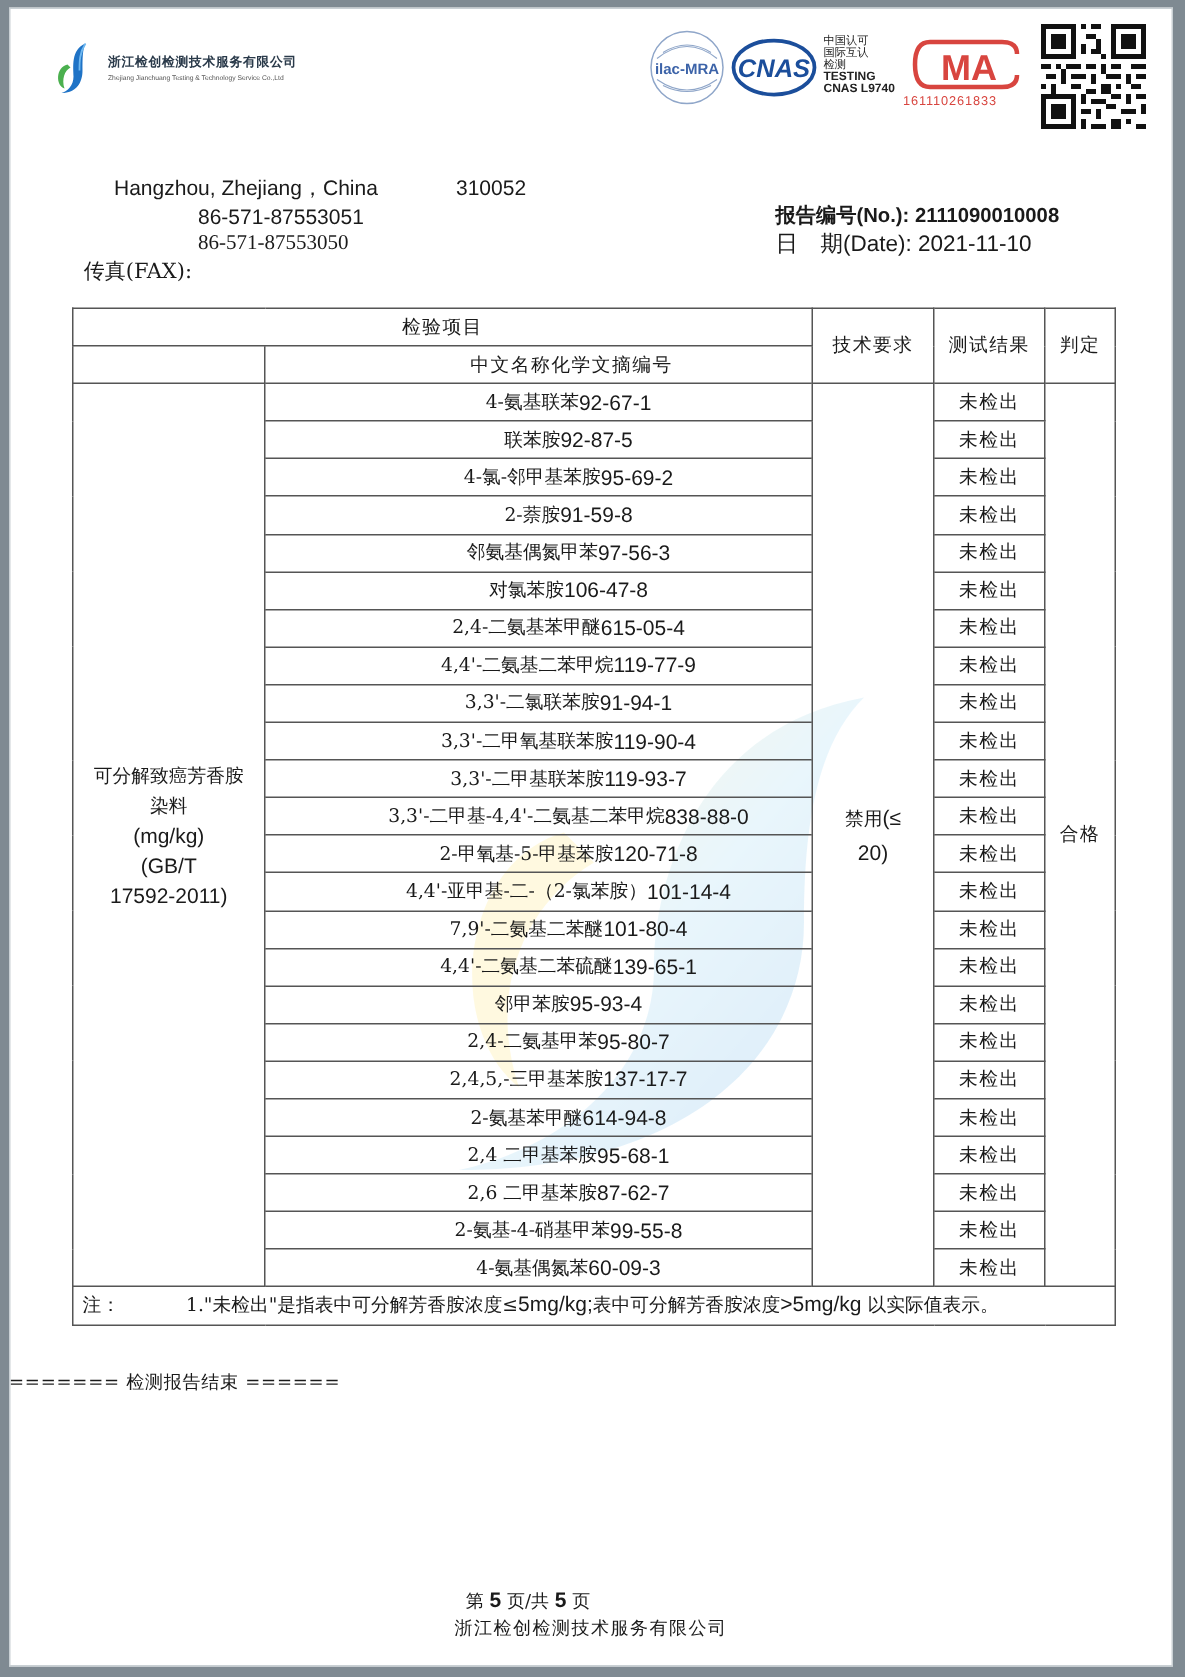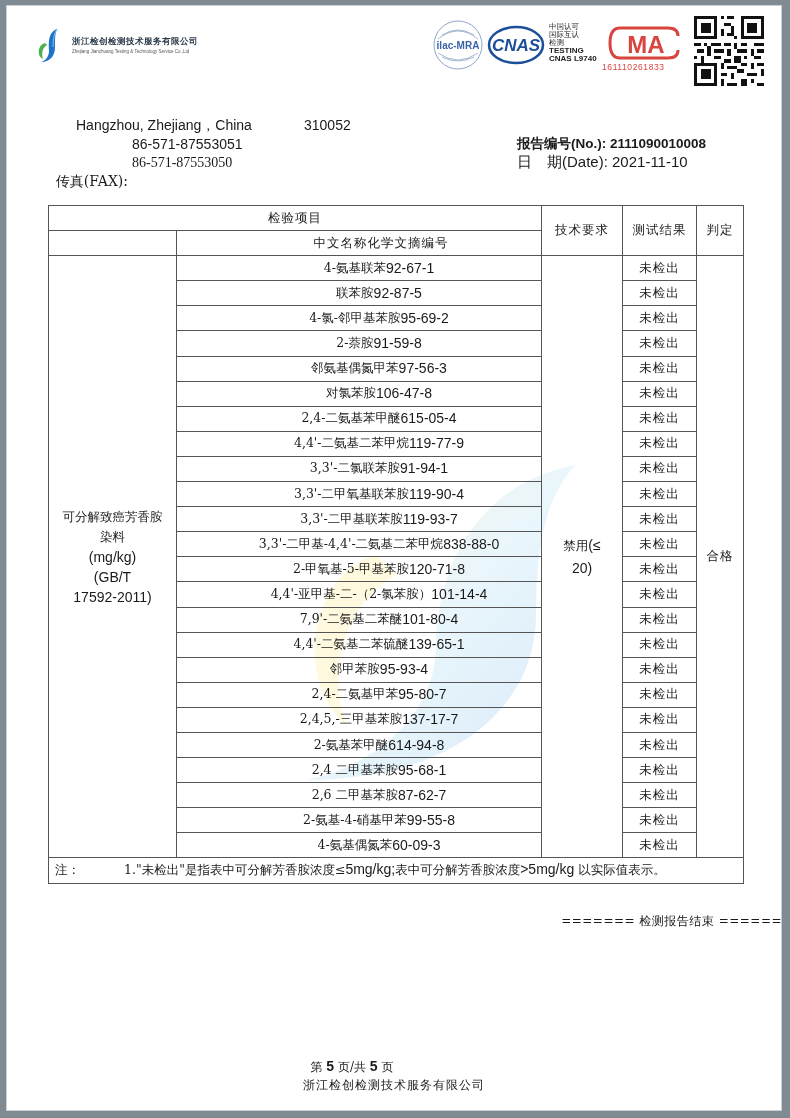--- a/index.html
+++ b/index.html
@@ -63,21 +63,21 @@
   .c-cat { text-align: center; white-space: normal !important; line-height: 20px; }
   .c-cat .s { font-family: "Liberation Sans", sans-serif; font-size: 14px; }
   .c-req { text-align: center; white-space: normal !important; line-height: 22px; }
   .c-req .s { font-family: "Liberation Sans", sans-serif; font-size: 14px; }
   .c-verdict { text-align: center; letter-spacing: 1px; }
   .split { display: flex; justify-content: center; padding: 0 4px; margin-left: 44px; }
   .note-row td { height: 25px; }
   .note { padding-left: 6px !important; font-size: 12.5px; }
   .note .s { font-family: "Liberation Sans", sans-serif; font-size: 14px; }
 
-  .endmark { left: 0; width: 776px; top: 908px; text-align: right; font-size: 12px; letter-spacing: 0.5px; }
+  .endmark { left: 0; width: 776px; top: 908px; text-align: left; font-size: 12px; letter-spacing: 0.5px; }
   .pager { left: 0; width: 692px; top: 1053px; text-align: center; font-size: 12px; }
   .pager b { font-family: "Liberation Sans", sans-serif; font-size: 14px; }
   .footer-co { left: 0; width: 776px; top: 1072px; text-align: center; font-size: 12px; letter-spacing: 1px; }
 
   .watermark { left: 280px; top: 440px; width: 300px; height: 340px; opacity: 0.18; pointer-events: none; }
 </style>
 </head>
 <body>
 
 <div class="page">

